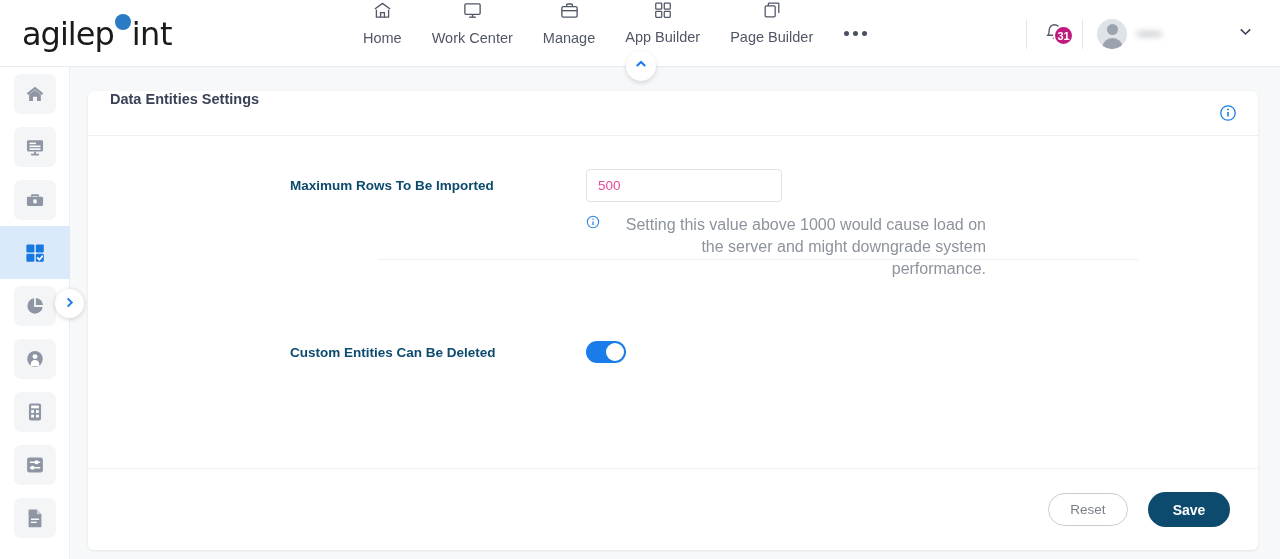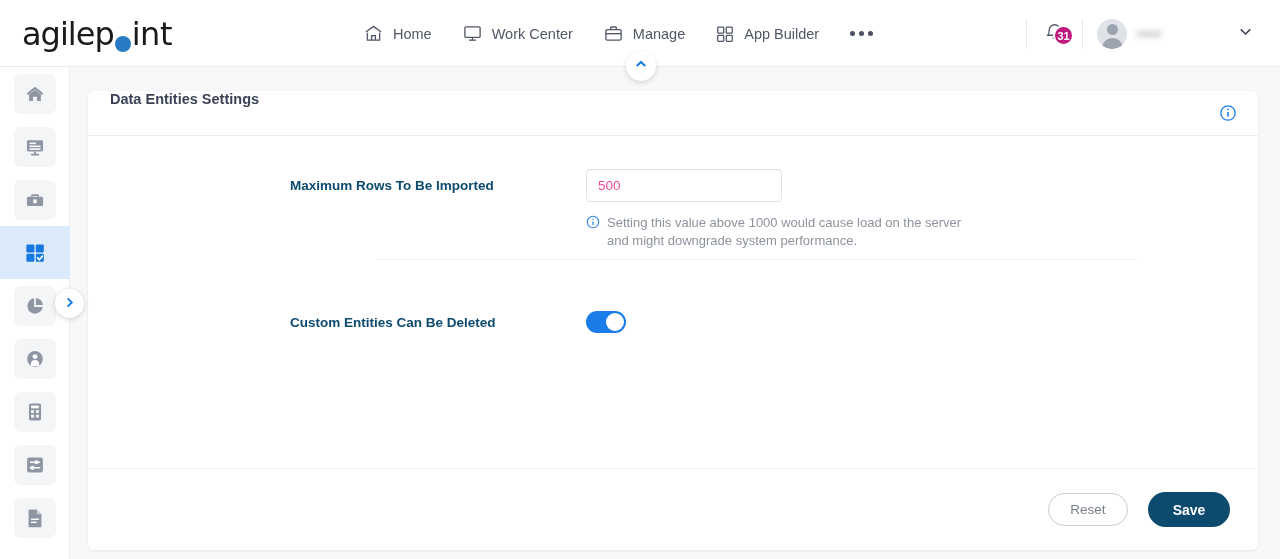--- a/index.html
+++ b/index.html
@@ -14,21 +14,21 @@
   .topbar {
     position: absolute; top: 0; left: 0;
     width: 1280px; height: 67px;
     background: #ffffff;
     border-bottom: 1px solid #e9ecef;
     display: flex; align-items: center;
     z-index: 30;
   }
   .logo {
     position: absolute; left: 22px; top: 15px;
-    display: flex; align-items: flex-end;
+    display: flex; align-items: flex-start;
     font-size: 32px; letter-spacing: -0.5px;
     color: #1a1a1a; font-weight: 400;
     font-family: "DejaVu Sans", sans-serif;
   }
   .logo .lg-a { letter-spacing: -1px; }
   .logo .dot {
     display: inline-block;
     width: 16px; height: 16px; border-radius: 50%;
     background: #2a7ac4; margin: 0 1px;
     position: relative; top: -1px;
@@ -36,21 +36,21 @@
 
   .nav {
     position: absolute; left: 348px; top: 0;
     height: 67px; display: flex; align-items: center;
     gap: 0px;
   }
   .nav-item {
     display: flex; align-items: center;
     gap: 9px; padding: 0 15px;
     color: #515766; font-size: 14.5px;
-    cursor: pointer; height: 67px;
+    cursor: pointer; height: 67px; flex-direction: column;
   }
   .nav-item svg { display: block; }
   .nav-label { white-space: nowrap; }
   .nav-ellipsis {
     display: flex; align-items: center; gap: 4px;
     padding: 0 16px; height: 67px; cursor: pointer;
   }
   .nav-ellipsis i {
     width: 5px; height: 5px; border-radius: 50%;
     background: #4a5060; display: block;
@@ -176,21 +176,21 @@
     border: 1px solid #dfe2e6; border-radius: 4px;
     padding: 0 11px; font-size: 13.5px; color: #ec4899;
     font-family: "Liberation Sans", sans-serif;
     background: #fff; outline: none;
   }
   .hint {
     display: flex; align-items: flex-start; gap: 7px;
     margin-top: 12px; max-width: 400px;
   }
   .hint-text {
-    font-size: 13px; color: #8d939c; line-height: 1.38;
+    font-size: 16px; color: #8d939c; line-height: 1.38; text-align: right;
   }
 
   .divider {
     position: absolute; left: 290px; top: 123px;
     width: 760px; height: 1px; background: #eef0f2;
   }
   .frow2 { margin-top: 56px; }
 
   .toggle {
     width: 40px; height: 22px; border-radius: 11px;
@@ -276,20 +276,29 @@
         <svg width="20" height="20" viewBox="0 0 22 22" fill="none" stroke="#515766" stroke-width="1.4">
           <rect x="3" y="3.5" width="6.6" height="6.6" rx="0.8"></rect>
           <rect x="12.4" y="3.5" width="6.6" height="6.6" rx="0.8"></rect>
           <rect x="3" y="12.4" width="6.6" height="6.6" rx="0.8"></rect>
           <rect x="12.4" y="12.4" width="6.6" height="6.6" rx="0.8"></rect>
         </svg>
       </span>
       <span class="nav-label">App Builder</span>
     </div>
 
+    <div class="nav-item">
+      <span>
+        <svg width="20" height="20" viewBox="0 0 22 22" fill="none" stroke="#515766" stroke-width="1.4">
+          <rect x="3.5" y="6.5" width="11" height="12" rx="1.2"></rect>
+          <path d="M7 6.5 V4.2 a0.8 0.8 0 0 1 .8-.8 H17.7 a0.8 .8 0 0 1 .8 .8 V14.2"></path>
+        </svg>
+      </span>
+      <span class="nav-label">Page Builder</span>
+    </div>
 
     <div class="nav-ellipsis">
       <i></i>
       <i></i>
       <i></i>
     </div>
 
   </div>
 
   <div class="hdr-right">

